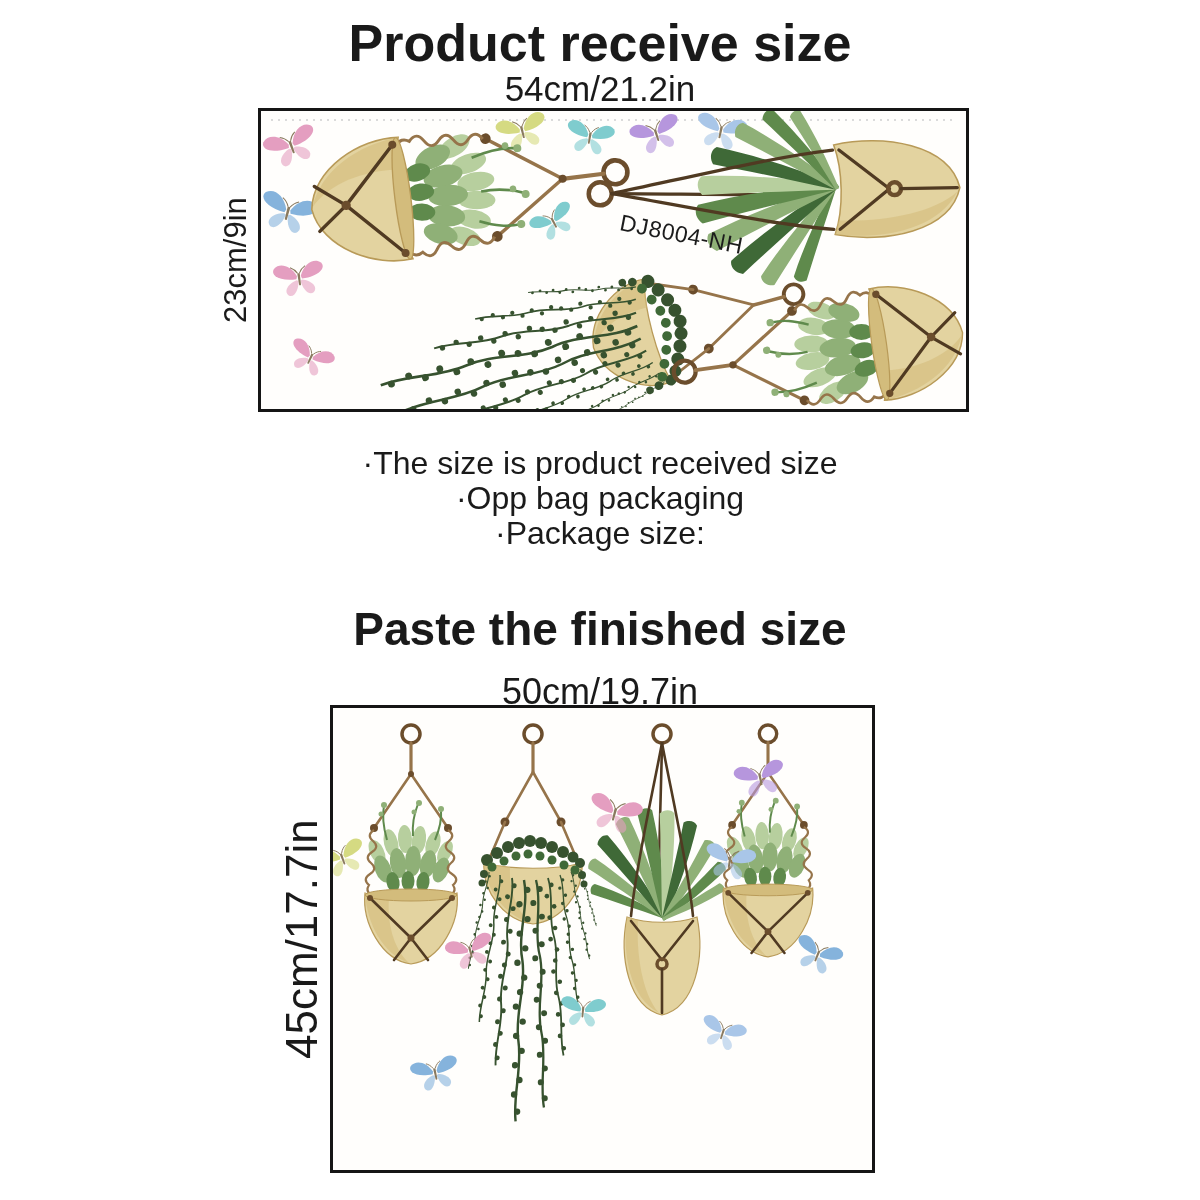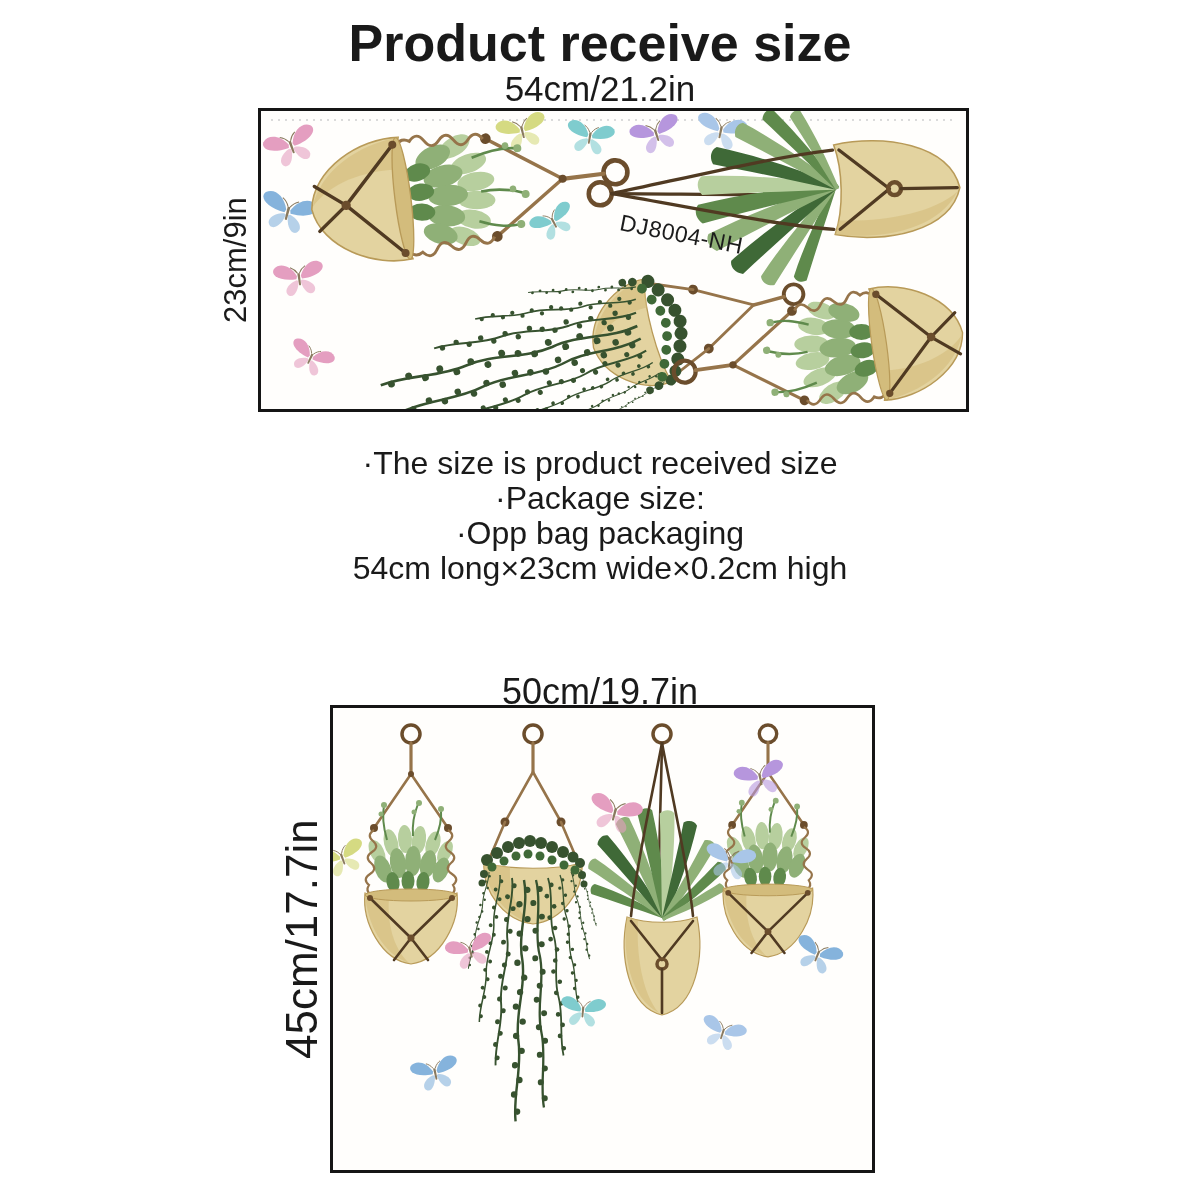--- a/index.html
+++ b/index.html
@@ -240,25 +240,25 @@
       <g transform="translate(414,262) rotate(-98) scale(1.22)">
           <use href="#succ-hanger"></use>
         </g>
 
       <text class="sheetCode" text-anchor="middle" transform="translate(419,131) rotate(11)">DJ8004-NH</text>
     </svg>
   </div>
 
   <div class="center-text bullets">
     <div>·The size is product received size</div>
+    <div>·Opp bag packaging</div>
     <div>·Package size:</div>
-    <div>·Opp bag packaging</div>
-    <div>54cm long×23cm wide×0.2cm high</div>
   </div>
 
+  <div class="center-text title2">Paste the finished size</div>
   <div class="center-text wlabel2">50cm/19.7in</div>
 
   <div class="vlabel vlabel2">45cm/17.7in</div>
 
   <div class="panel panel2">
     <svg viewBox="0 0 539 462">
       <g transform="translate(78,18)">
           <use href="#succ-hanger"></use>
         </g>
       <g transform="translate(200,18)">

